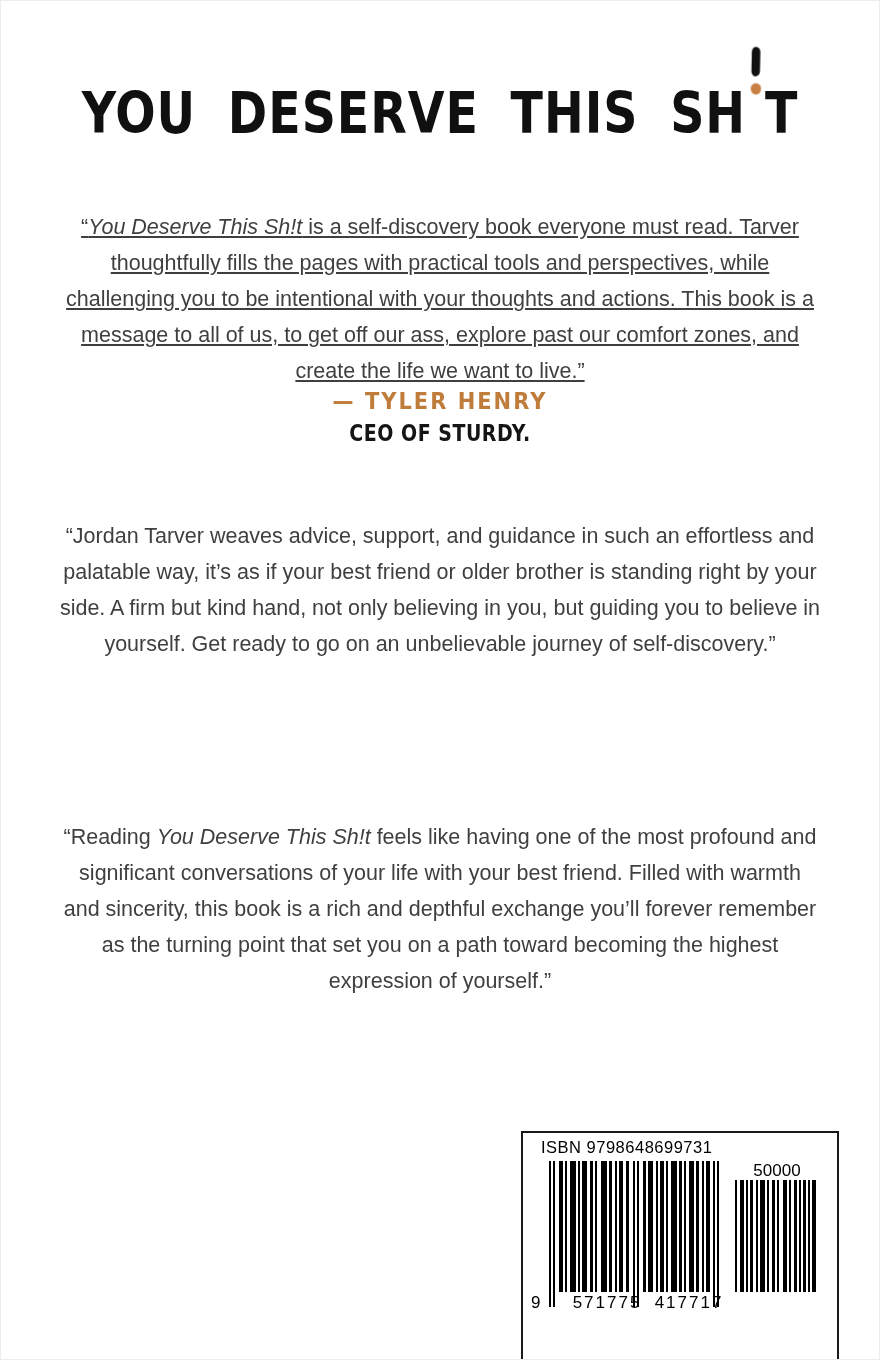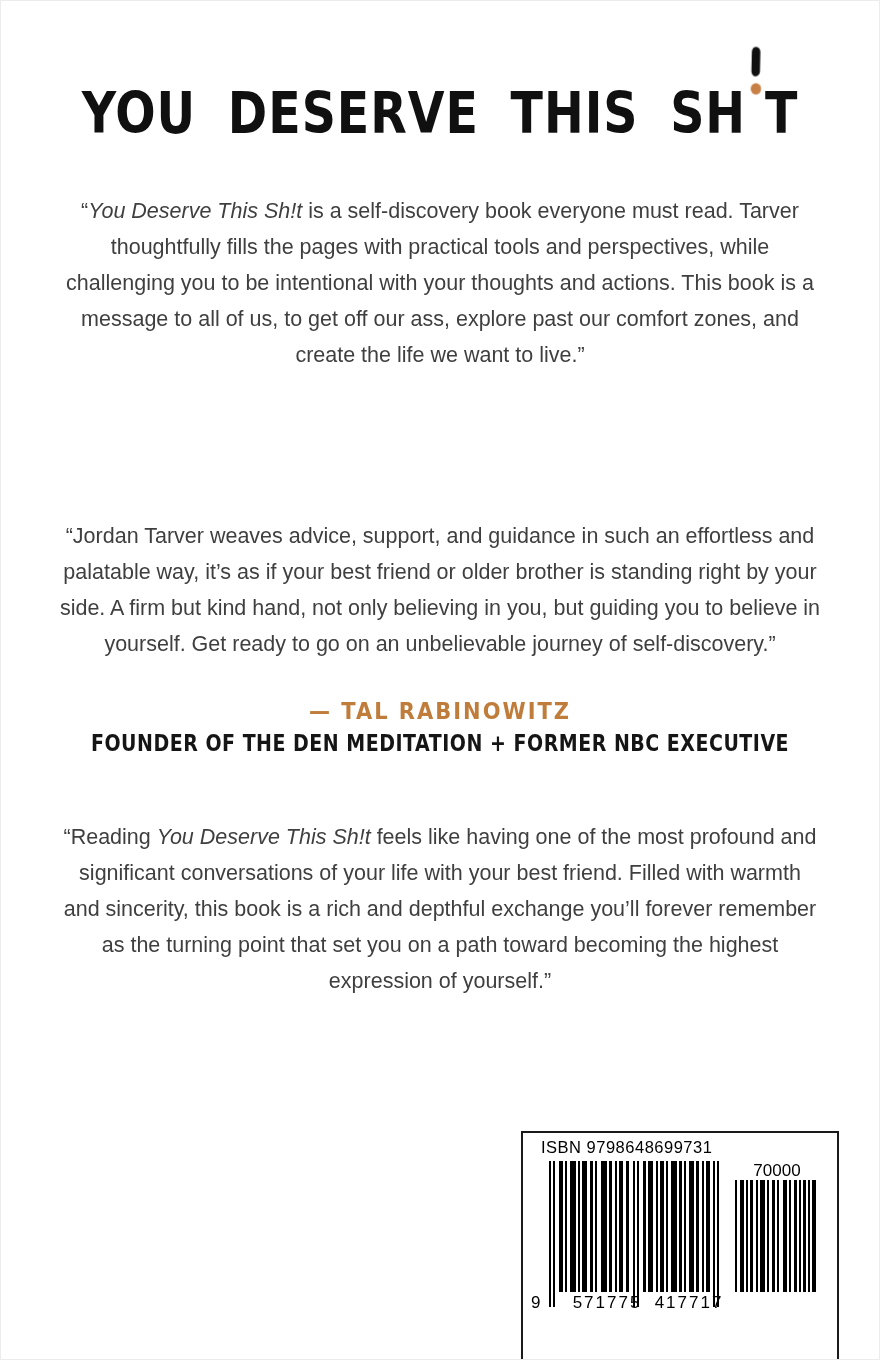--- a/index.html
+++ b/index.html
@@ -26,21 +26,21 @@
     position:absolute; top:-4px; left:3px; width:11px; height:10px;
     background:#c98045; border-radius:50%;
   }
   
   .quote {
     position:absolute; left:50%; transform:translateX(-50%);
     width:762px; text-align:center;
     font-size:21.5px; line-height:36px; color:#3f3f3f; font-weight:400;
   }
   .quote .it { font-style:italic; }
-  .q1 { top:192px; }
+  .q1 { top:208px;text-decoration:underline; }
   .q2 { top:517px; }
   .q3 { top:818px; }
   
   .attr { position:absolute; left:0; width:100%; text-align:center;
           font-family:"DejaVu Sans", sans-serif; font-weight:bold; }
   .a1 { top:388px; } .a2 { top:698px; } .a3 { top:1014px; }
   .attr .name {
     display:block; color:#bf7c3a; font-size:21px; letter-spacing:2px;
     transform:scaleY(1.1);
   }
@@ -72,33 +72,33 @@
   .ean-digits .d3 { position:absolute; left:130px; top:0; width:72px; text-align:center; letter-spacing:2px; }
 </style>
 </head>
 <body>
 
 <div class="page">
 
   <h1 class="title"><span>YOU DESERVE THIS SH</span><span class="bang"><span class="bar"></span><span class="dot"></span></span><span>T</span></h1>
 
   <p class="quote q1"><span>“</span><span class="it">You Deserve This Sh!t</span><span> is a self-discovery book everyone must read. Tarver thoughtfully fills the pages with practical tools and perspectives, while challenging you to be intentional with your thoughts and actions. This book is a message to all of us, to get off our ass, explore past our comfort zones, and create the life we want to live.”</span></p>
+  <div class="attr a1">
+    <span class="name">— TYLER HENRY</span>
+    <span class="role">CEO OF STURDY.</span>
+  </div>
 
   <p class="quote q2"><span>“Jordan Tarver weaves advice, support, and guidance in such an effortless and palatable way, it’s as if your best friend or older brother is standing right by your side. A firm but kind hand, not only believing in you, but guiding you to believe in yourself. Get ready to go on an unbelievable journey of self-discovery.”</span></p>
-  <div class="attr a2">
-    <span class="name">— TAL RABINOWITZ</span>
-    <span class="role">FOUNDER OF THE DEN MEDITATION + FORMER NBC EXECUTIVE</span>
-  </div>
 
   <p class="quote q3"><span>“Reading </span><span class="it">You Deserve This Sh!t</span><span> feels like having one of the most profound and significant conversations of your life with your best friend. Filled with warmth and sincerity, this book is a rich and depthful exchange you’ll forever remember as the turning point that set you on a path toward becoming the highest expression of yourself.”</span></p>
 
   <div class="barcode-box">
     <div class="isbn-label">ISBN 9798648699731</div>
     <div class="bars main-bars" id="main-bars"><i style="width: 2px; height: 146px; margin-right: 2px;"></i><i style="width: 2px; height: 146px; margin-right: 4px;"></i><i style="width: 4px; height: 131px; margin-right: 2px;"></i><i style="width: 2px; height: 131px; margin-right: 3px;"></i><i style="width: 6px; height: 131px; margin-right: 2px;"></i><i style="width: 2px; height: 131px; margin-right: 2px;"></i><i style="width: 5px; height: 131px; margin-right: 3px;"></i><i style="width: 3px; height: 131px; margin-right: 2px;"></i><i style="width: 2px; height: 131px; margin-right: 4px;"></i><i style="width: 6px; height: 131px; margin-right: 2px;"></i><i style="width: 3px; height: 131px; margin-right: 3px;"></i><i style="width: 2px; height: 131px; margin-right: 2px;"></i><i style="width: 4px; height: 131px; margin-right: 3px;"></i><i style="width: 3px; height: 131px; margin-right: 4px;"></i><i style="width: 2px; height: 146px; margin-right: 2px;"></i><i style="width: 2px; height: 146px; margin-right: 4px;"></i><i style="width: 3px; height: 131px; margin-right: 2px;"></i><i style="width: 5px; height: 131px; margin-right: 3px;"></i><i style="width: 2px; height: 131px; margin-right: 2px;"></i><i style="width: 4px; height: 131px; margin-right: 2px;"></i><i style="width: 2px; height: 131px; margin-right: 3px;"></i><i style="width: 6px; height: 131px; margin-right: 2px;"></i><i style="width: 3px; height: 131px; margin-right: 2px;"></i><i style="width: 2px; height: 131px; margin-right: 3px;"></i><i style="width: 5px; height: 131px; margin-right: 2px;"></i><i style="width: 3px; height: 131px; margin-right: 3px;"></i><i style="width: 2px; height: 131px; margin-right: 2px;"></i><i style="width: 4px; height: 131px; margin-right: 3px;"></i><i style="width: 2px; height: 146px; margin-right: 2px;"></i><i style="width: 2px; height: 146px; margin-right: 0px;"></i></div>
-    <div class="addon-code">70000</div>
+    <div class="addon-code">50000</div>
     <div class="bars addon-bars" id="addon-bars"><i style="width: 2px; height: 112px; margin-right: 3px;"></i><i style="width: 4px; height: 112px; margin-right: 2px;"></i><i style="width: 2px; height: 112px; margin-right: 2px;"></i><i style="width: 3px; height: 112px; margin-right: 3px;"></i><i style="width: 2px; height: 112px; margin-right: 2px;"></i><i style="width: 5px; height: 112px; margin-right: 2px;"></i><i style="width: 2px; height: 112px; margin-right: 3px;"></i><i style="width: 3px; height: 112px; margin-right: 2px;"></i><i style="width: 2px; height: 112px; margin-right: 4px;"></i><i style="width: 4px; height: 112px; margin-right: 2px;"></i><i style="width: 2px; height: 112px; margin-right: 3px;"></i><i style="width: 3px; height: 112px; margin-right: 2px;"></i><i style="width: 2px; height: 112px; margin-right: 2px;"></i><i style="width: 3px; height: 112px; margin-right: 2px;"></i><i style="width: 2px; height: 112px; margin-right: 2px;"></i><i style="width: 4px; height: 112px; margin-right: 0px;"></i></div>
     <div class="ean-digits">
       <span class="d1">9</span>
       <span class="d2">571775</span>
       <span class="d3">417717</span>
     </div>
   </div>
 
 </div>
 

